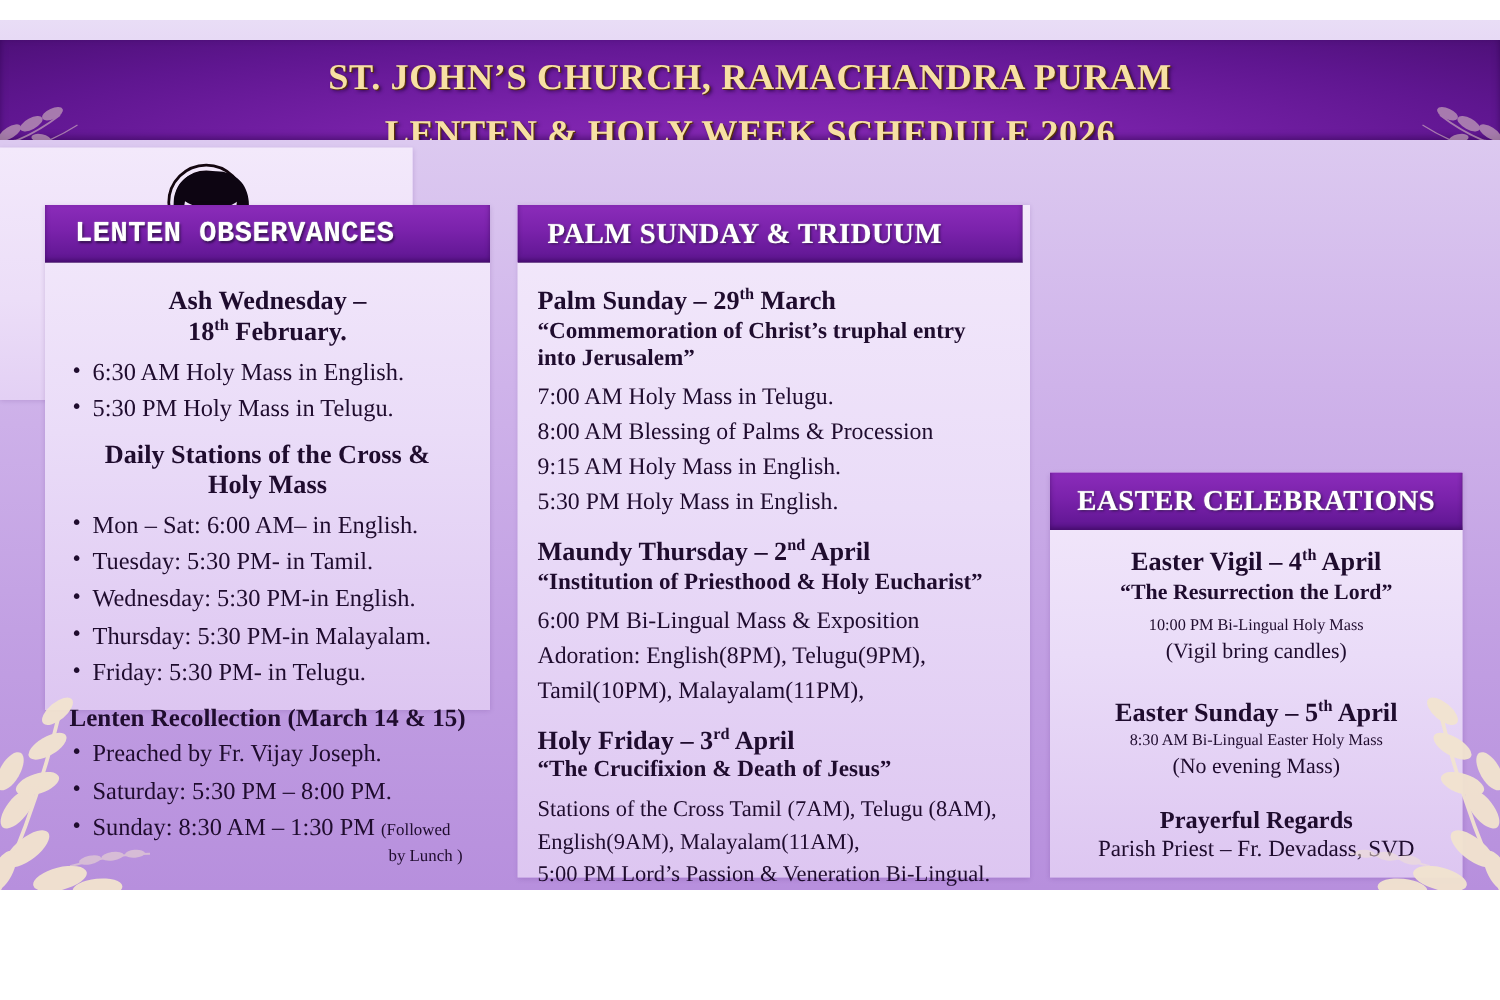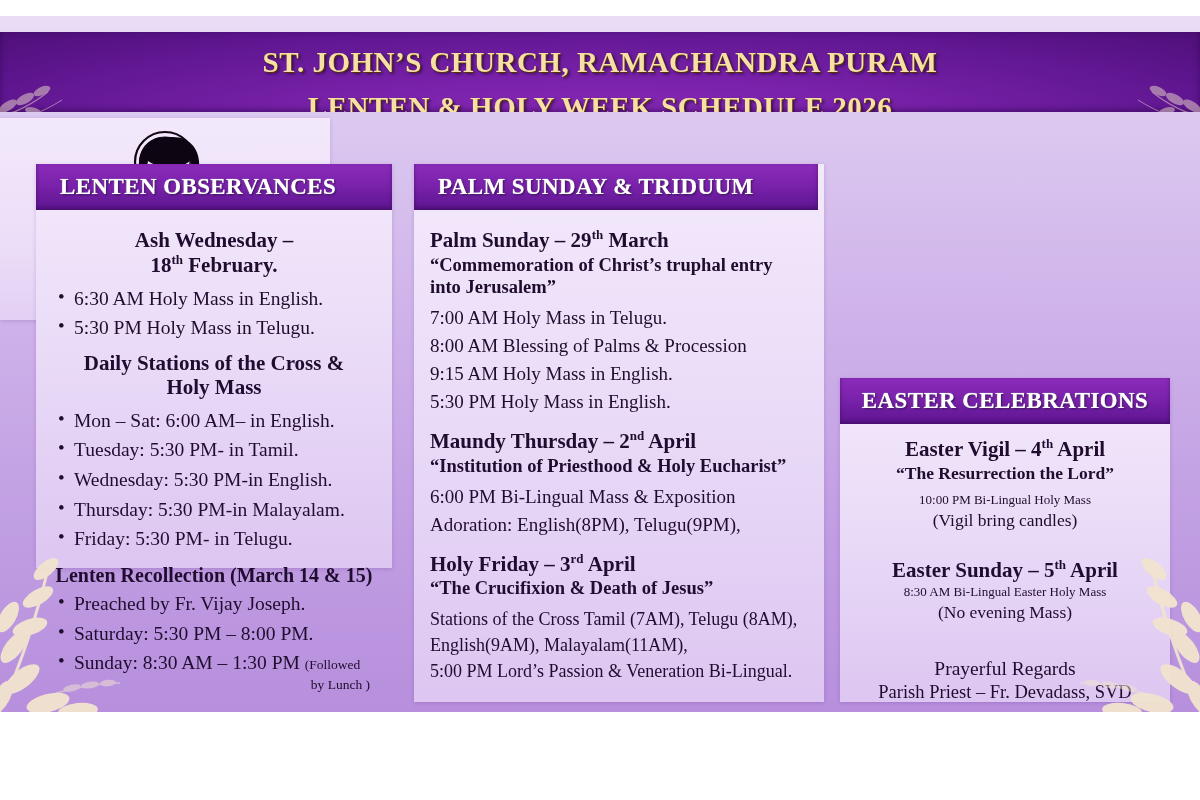--- a/index.html
+++ b/index.html
@@ -103,21 +103,21 @@
     box-shadow: inset 0 -2px 4px rgba(35,0,60,.45);
     white-space: nowrap;
   }
   .card-body {
     padding: 10px 16px 12px 16px;
     color: #1f0c2e;
   }
 
   
   #col-lenten  { left: 36px;  top: 46px;  width: 356px; }
-  #col-lenten  .card-head { width: 356px; box-sizing: border-box; }
+  #col-lenten  .card-head { width: 356px; box-sizing: border-box; font-family: Liberation Mono, monospace; }
   #col-lenten  .card-body { height: 358px; box-sizing: border-box; }
 
   #col-palm    { left: 414px; top: 46px;  width: 410px; }
   #col-palm    .card-head { width: 404px; box-sizing: border-box; }
   #col-palm    .card-body { height: 492px; box-sizing: border-box; }
 
   #col-image   { left: 840px; top: 46px;  width: 330px; height: 202px; }
   #col-easter  { left: 840px; top: 260px; width: 330px; }
   #col-easter  .card-head { width: 330px; box-sizing: border-box; text-align: center; padding-left: 0; }
   #col-easter  .card-body { height: 278px; box-sizing: border-box; text-align: center; }
@@ -197,23 +197,23 @@
     line-height: 1.3;
     margin: 0;
   }
   .e-sub {
     font-size: 17.5px;
     line-height: 1.3;
     margin: 0 0 6px 0;
   }
   .e-gap { height: 17px; }
   .e-regards {
-    font-weight: normal;
+    font-weight: bold;
     font-size: 19.5px;
-    margin: 12px 0 2px 0;
+    margin: 0 0 2px 0;
   }
   .e-priest {
     font-size: 18.5px;
     margin: 0;
   }
 
   
   #col-image {
     background: linear-gradient(180deg, #f3e9fb 0%, #ecdef8 60%, #e3d0f4 100%);
     box-shadow: 0 1px 4px rgba(70,20,110,.18);
@@ -315,20 +315,21 @@
         <p class="plain">8:00 AM Blessing of Palms &amp; Procession</p>
         <p class="plain">9:15 AM Holy Mass in English.</p>
         <p class="plain">5:30 PM Holy Mass in English.</p>
 
         <div class="h-left" style="margin-top:12px;">
           <span>Maundy Thursday – 2</span><sup>nd</sup><span> April</span>
         </div>
         <div class="h-quote">“Institution of Priesthood &amp; Holy Eucharist”</div>
         <p class="plain">6:00 PM Bi-Lingual Mass &amp; Exposition</p>
         <p class="plain">Adoration: English(8PM), Telugu(9PM),</p>
+        <p class="plain">Tamil(10PM), Malayalam(11PM),</p>
 
         <div class="h-left" style="margin-top:12px;">
           <span>Holy Friday – 3</span><sup>rd</sup><span> April</span>
         </div>
         <div class="h-quote">“The Crucifixion &amp; Death of Jesus”</div>
         <p class="plain" style="font-size:18px;">Stations of the Cross Tamil (7AM), Telugu (8AM),</p>
         <p class="plain" style="font-size:18px;">English(9AM), Malayalam(11AM),</p>
         <p class="plain" style="font-size:18px;">5:00 PM Lord’s Passion &amp; Veneration Bi-Lingual.</p>
 
       </div>

